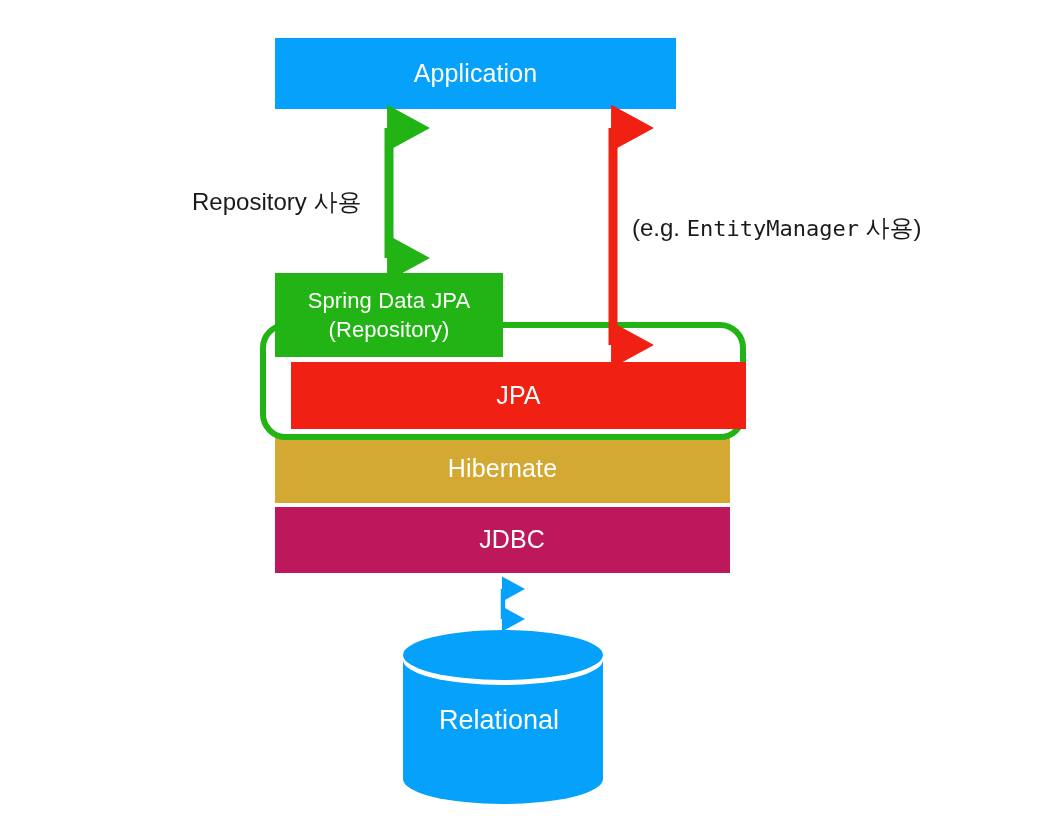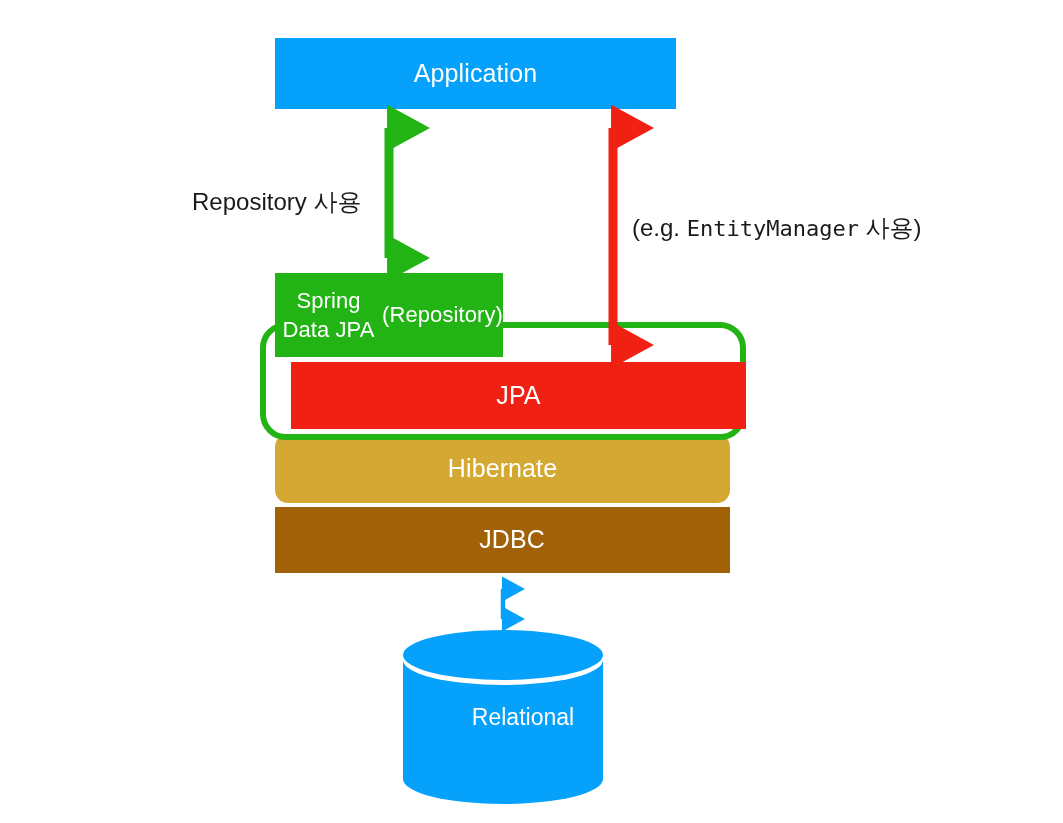--- a/index.html
+++ b/index.html
@@ -27,21 +27,21 @@
     align-items: center;
     justify-content: center;
     color: #ffffff;
     font-size: 25px;
     line-height: 1.18;
     text-align: center;
     box-sizing: border-box;
     letter-spacing: 0.1px;
   }
   .layer-box.two-line {
-    flex-direction: row;
+    flex-direction: column;
     font-size: 22px;
     line-height: 1.32;
   }
   #box-application {
     left: 275px;
     top: 38px;
     width: 401px;
     height: 71px;
     background: #05A1FA;
   }
@@ -62,28 +62,27 @@
     z-index: 6;
     margin-left: 16px;
   }
   #box-hibernate {
     left: 275px;
     top: 434px;
     width: 455px;
     height: 69px;
     background: #D4A933;
     z-index: 3;
-    border-radius: 13px;
   }
   #box-jdbc {
     left: 275px;
     top: 507px;
     width: 455px;
     height: 66px;
-    background: #a16207;
+    background: #be185d;
     padding-left: 19px;
   }
   #green-outline {
     position: absolute;
     left: 260px;
     top: 322px;
     width: 486px;
     height: 118px;
     border: 6px solid #22B314;
     border-radius: 26px;
@@ -110,25 +109,24 @@
     font-family: "DejaVu Sans Mono", "Liberation Mono", monospace;
     font-size: 22px;
   }
   #db-label {
     position: absolute;
     left: 403px;
     top: 702px;
     width: 192px;
     text-align: center;
     color: #ffffff;
-    font-size: 23px;
+    font-size: 27px;
     line-height: 1.35;
     z-index: 5;
     pointer-events: none;
-    margin-left: 24px;
   }
   svg.overlay {
     position: absolute;
     left: 0; top: 0;
     width: 1063px; height: 823px;
     overflow: visible;
   }
   #arrows-layer { z-index: 8; }
   #cylinder-layer { z-index: 2; }
 </style>

